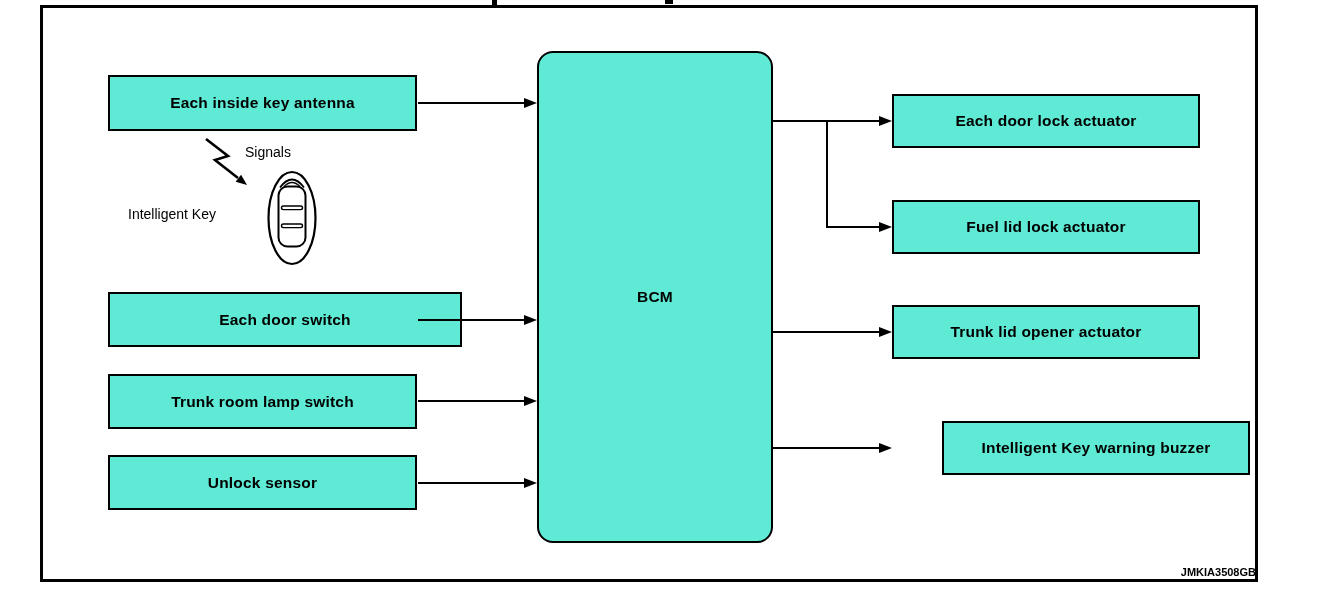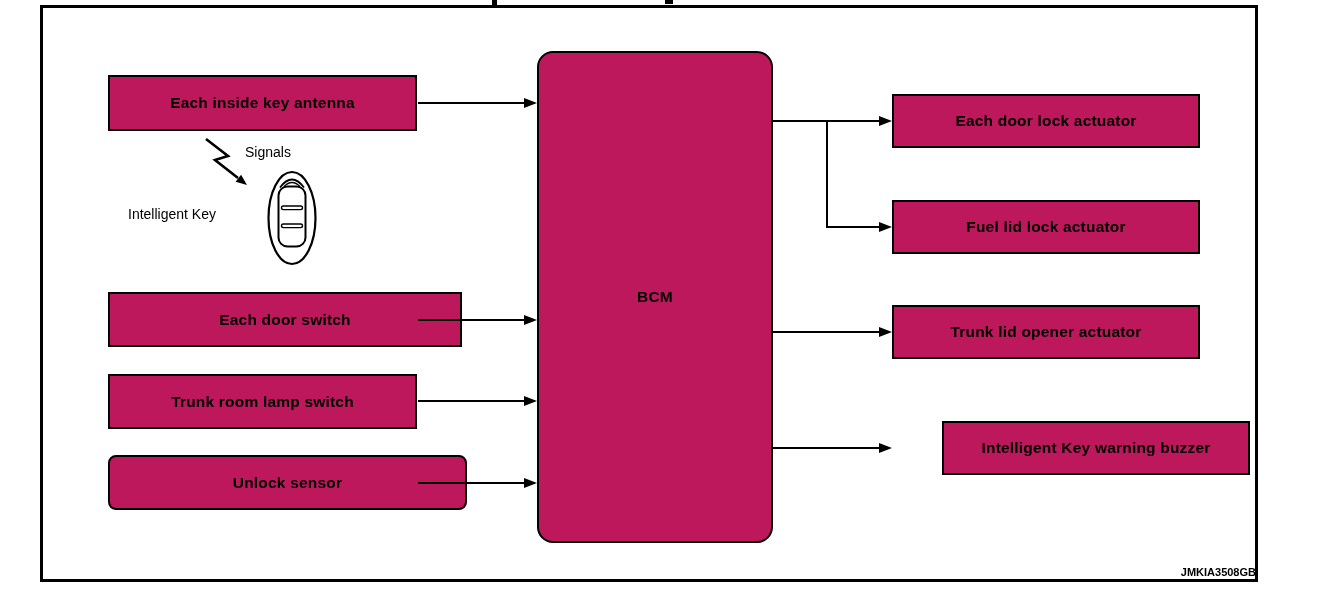--- a/index.html
+++ b/index.html
@@ -17,33 +17,33 @@
     width:1218px;height:577px;
     border:3px solid #000;
     box-sizing:border-box;
   }
   .crop-tick{
     position:absolute;top:0;height:5px;background:#000;
   }
   .node{
     position:absolute;
     border:2px solid #000;
-    background:#be185d;
+    background:#5eead4;
     box-sizing:border-box;
     display:flex;align-items:center;justify-content:center;
     font-size:15.5px;font-weight:bold;
     letter-spacing:0.2px;
     text-align:center;
     white-space:nowrap;
   }
   
   .box-antenna   {left:108px;top:75px; width:309px;height:56px;}
   .box-doorsw    {left:108px;top:292px;width:354px;height:55px;}
   .box-trunklamp {left:108px;top:374px;width:309px;height:55px;}
-  .box-unlock    {left:108px;top:455px;width:359px;height:55px;border-radius:8px;}
+  .box-unlock    {left:108px;top:455px;width:309px;height:55px;}
   
   .box-bcm       {left:537px;top:51px; width:236px;height:492px;border-radius:16px;}
   
   .box-doorlock  {left:892px;top:94px; width:308px;height:54px;}
   .box-fuellid   {left:892px;top:200px;width:308px;height:54px;text-align:center;}
   .box-trunkopen {left:892px;top:305px;width:308px;height:54px;}
   .box-buzzer    {left:942px;top:421px;width:308px;height:54px;}
 
   .float-label{
     position:absolute;

